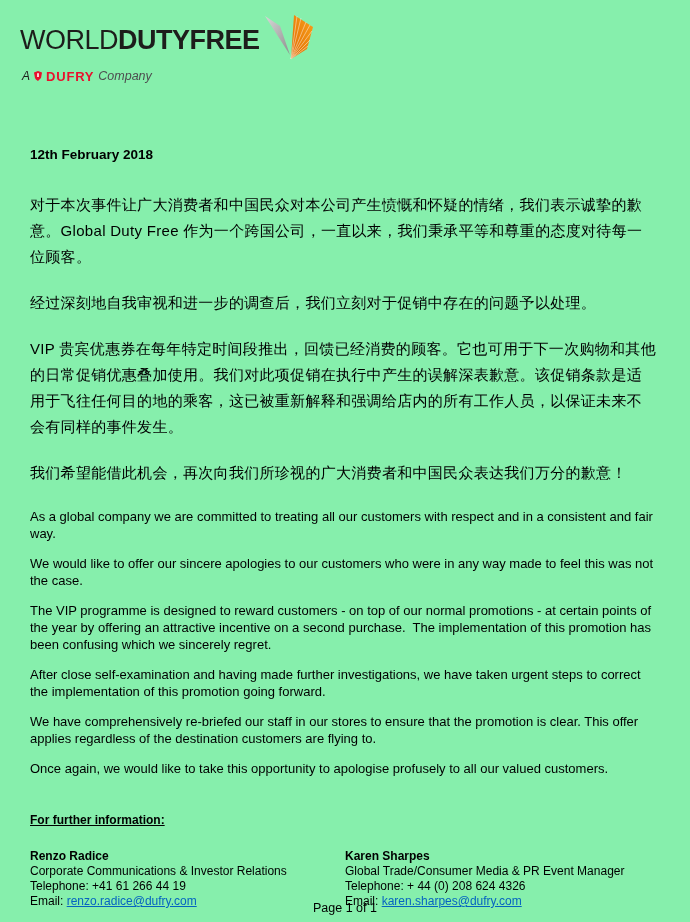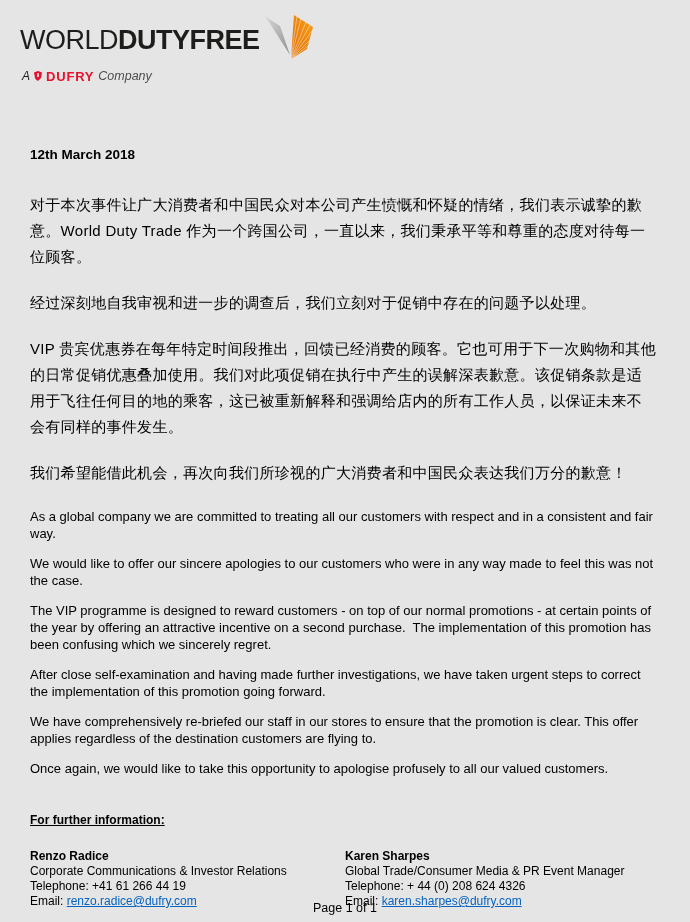--- a/index.html
+++ b/index.html
@@ -5,21 +5,21 @@
   * { margin: 0; padding: 0; box-sizing: border-box; }
   html, body { background: #ffffff; }
   body {
     width: 690px; height: 922px;
     font-family: "Liberation Sans", "DejaVu Sans", sans-serif;
     color: #000000;
   }
   .page {
     position: relative;
     width: 690px; height: 922px;
-    background: #e5e5e5;
+    background: #86efac;
     overflow: hidden;
   }
   .content { padding: 14px 33px 0 30px; }
 
   
   .logo { margin-left: -10px; padding-left: 0; }
   .logo-row { display: flex; align-items: flex-start; }
   .logo-text { font-size: 27px; letter-spacing: -0.5px; color: #1d1d1b; line-height: 1.1; padding-top: 12px; }
   .logo-world { font-weight: 400; }
   .logo-duty  { font-weight: 700; }
@@ -112,24 +112,24 @@
           <svg width="8" height="10" viewBox="0 0 8 10" aria-hidden="true">
             <path d="M4 0 L8 1.5 L7 7 Q4 10 4 10 Q1.3 8.3 1 7 L0 1.5 Z" fill="#e8112d"></path>
             <rect x="3.2" y="2.2" width="1.6" height="3.8" fill="#ffffff"></rect>
           </svg>
         </span>
         <span class="tag-dufry" style="color:#e8112d;text-align:right;">DUFRY</span>
         <span class="tag-company">Company</span>
       </div>
     </div>
 
-    <div class="date">12th March 2018</div>
+    <div class="date">12th February 2018</div>
 
     <div class="zh-section">
-      <p>对于本次事件让广大消费者和中国民众对本公司产生愤慨和怀疑的情绪，我们表示诚挚的歉意。World Duty Trade 作为一个跨国公司，一直以来，我们秉承平等和尊重的态度对待每一位顾客。</p>
+      <p>对于本次事件让广大消费者和中国民众对本公司产生愤慨和怀疑的情绪，我们表示诚挚的歉意。Global Duty Free 作为一个跨国公司，一直以来，我们秉承平等和尊重的态度对待每一位顾客。</p>
       <p>经过深刻地自我审视和进一步的调查后，我们立刻对于促销中存在的问题予以处理。</p>
       <p>VIP 贵宾优惠券在每年特定时间段推出，回馈已经消费的顾客。它也可用于下一次购物和其他的日常促销优惠叠加使用。我们对此项促销在执行中产生的误解深表歉意。该促销条款是适用于飞往任何目的地的乘客，这已被重新解释和强调给店内的所有工作人员，以保证未来不会有同样的事件发生。</p>
       <p>我们希望能借此机会，再次向我们所珍视的广大消费者和中国民众表达我们万分的歉意！</p>
     </div>
 
     <div class="en-section">
       <p>As a global company we are committed to treating all our customers with respect and in a consistent and fair way.</p>
       <p>We would like to offer our sincere apologies to our customers who were in any way made to feel this was not the case.</p>
       <p>The VIP programme is designed to reward customers - on top of our normal promotions - at certain points of the year by offering an attractive incentive on a second purchase.  The implementation of this promotion has been confusing which we sincerely regret.</p>
       <p>After close self-examination and having made further investigations, we have taken urgent steps to correct the implementation of this promotion going forward.</p>

